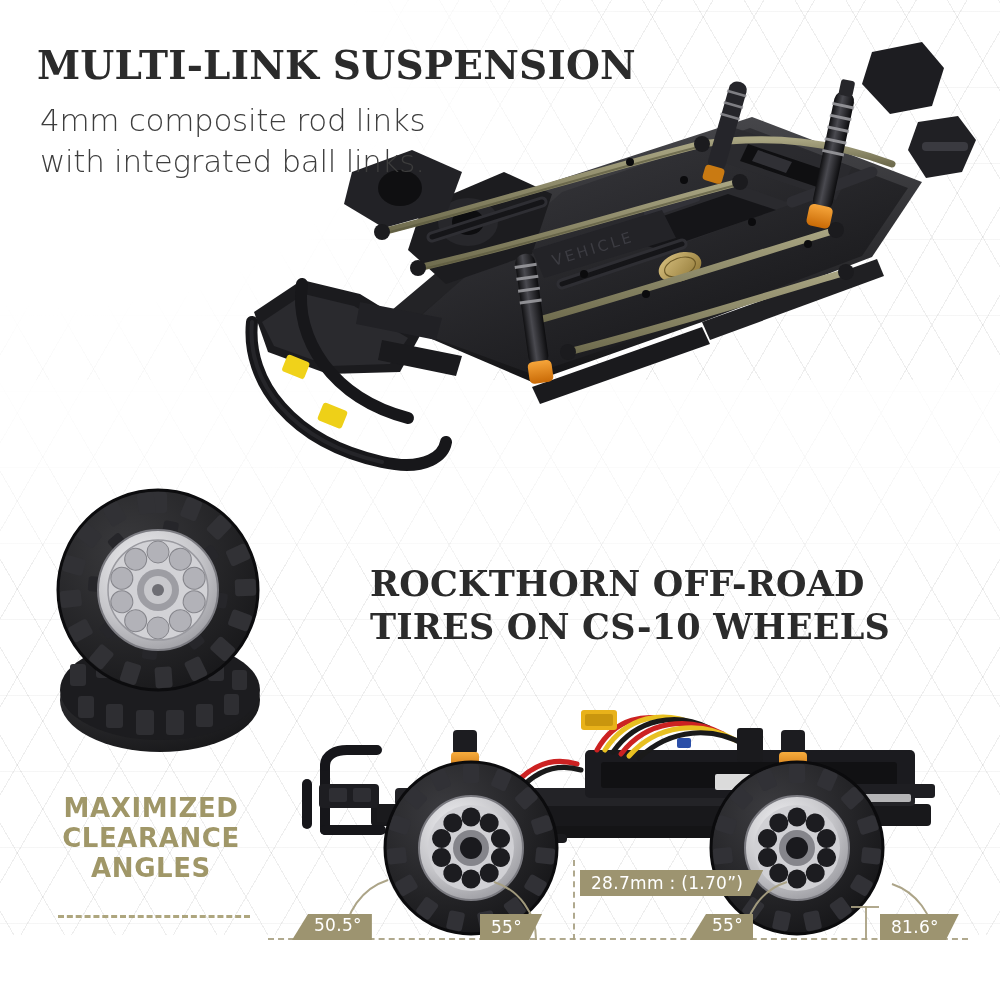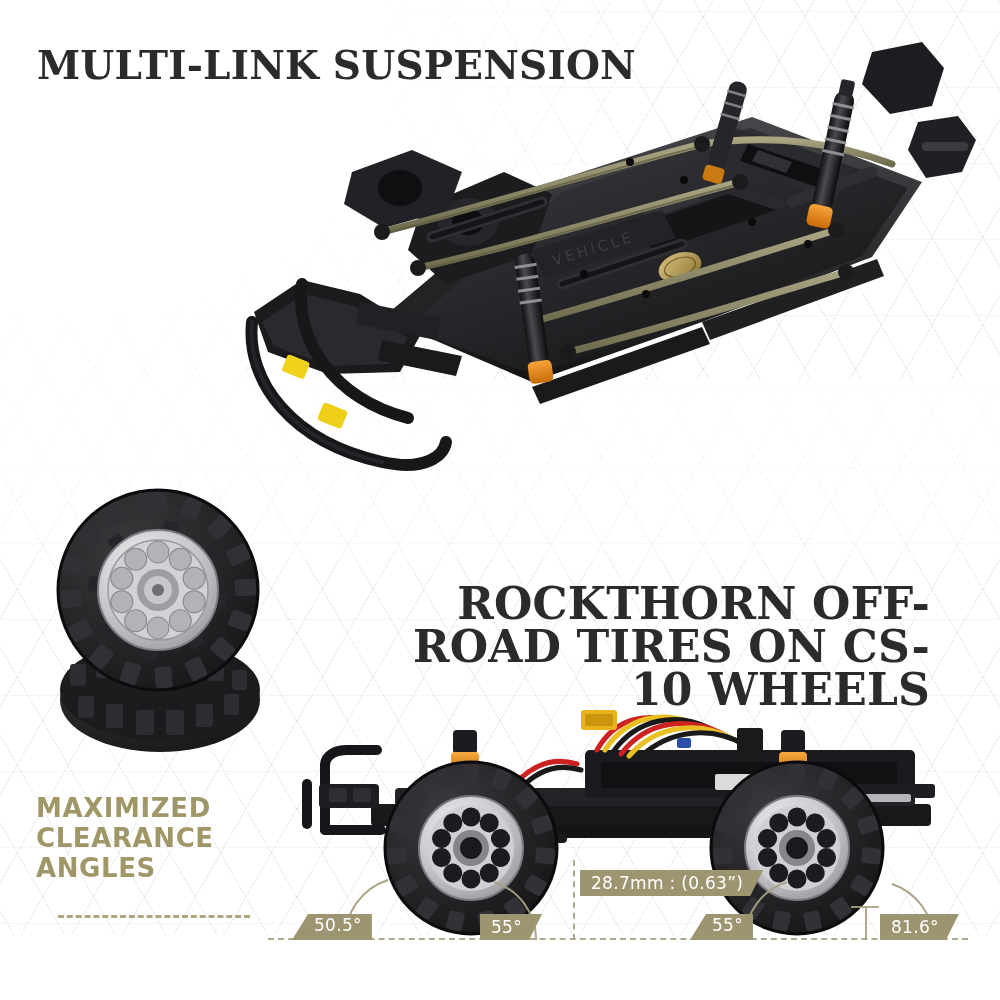--- a/index.html
+++ b/index.html
@@ -33,27 +33,27 @@
     color:#2b2b2b;
     letter-spacing:.2px;
   }
   #heading-main { position:absolute; left:37px; top:42px; font-size:39px; line-height:46px;text-align:right; }
   #subtext {
     position:absolute; left:40px; top:100px; width:430px;
     font-size:31px; line-height:41px; color:#3d3d3d; font-weight:300;
     font-family:"DejaVu Sans", sans-serif; letter-spacing:-.3px;
   }
   #heading-tires {
-    position:absolute; left:370px; top:582px; width:560px;
-    font-size:44px; line-height:43px;text-align:right;
+    position:absolute; left:370px; top:562px; width:560px;
+    font-size:35px; line-height:43px;
   }
 
   #clearance-title {
     position:absolute; left:36px; top:793px; width:230px;
-    text-align:left; color:#a09768; font-weight:bold;
+    text-align:center; color:#a09768; font-weight:bold;
     font-family:"DejaVu Sans", sans-serif;
     font-size:26px; line-height:30px; letter-spacing:.6px;
   }
   #clearance-rule {
     position:absolute; left:58px; top:915px; width:192px; height:0;
     border-top:3px dashed #a09768; opacity:.85;
   }
 
   
   #photo-chassis { position:absolute; left:232px; top:22px; width:745px; height:470px; }
@@ -675,20 +675,21 @@
             </g>
         </g>
         <circle r="18" fill="#85858b"></circle>
         <circle r="11" fill="#1a1a1e"></circle>
       </g>
     </svg>
   </div>
 
   <h1 id="heading-main" class="slab-heading">MULTI-LINK SUSPENSION</h1>
 
+  <p id="subtext">4mm composite rod links with integrated ball links.</p>
 
   <h2 id="heading-tires" class="slab-heading">ROCKTHORN OFF-ROAD TIRES ON CS-10 WHEELS</h2>
 
   <h3 id="clearance-title">MAXIMIZED CLEARANCE ANGLES</h3>
   <div id="clearance-rule"></div>
 
   <div id="ground-line"></div>
   <div id="measure-vline"></div>
   <div id="measure-tick"></div>
   <div id="measure-tick-cap"></div>
@@ -703,15 +704,15 @@
   </svg>
 
   <div class="angle-tag skew-l" id="tag-a1">50.5°</div>
 
   <div class="angle-tag flat" id="tag-a2">55°</div>
 
   <div class="angle-tag skew-l" id="tag-a3">55°</div>
 
   <div class="angle-tag flat" id="tag-a4">81.6°</div>
 
-  <div class="angle-tag flat" id="tag-height">28.7mm : (0.63”)</div>
+  <div class="angle-tag flat" id="tag-height">28.7mm : (1.70”)</div>
 
 </div>
 
 </body></html>

